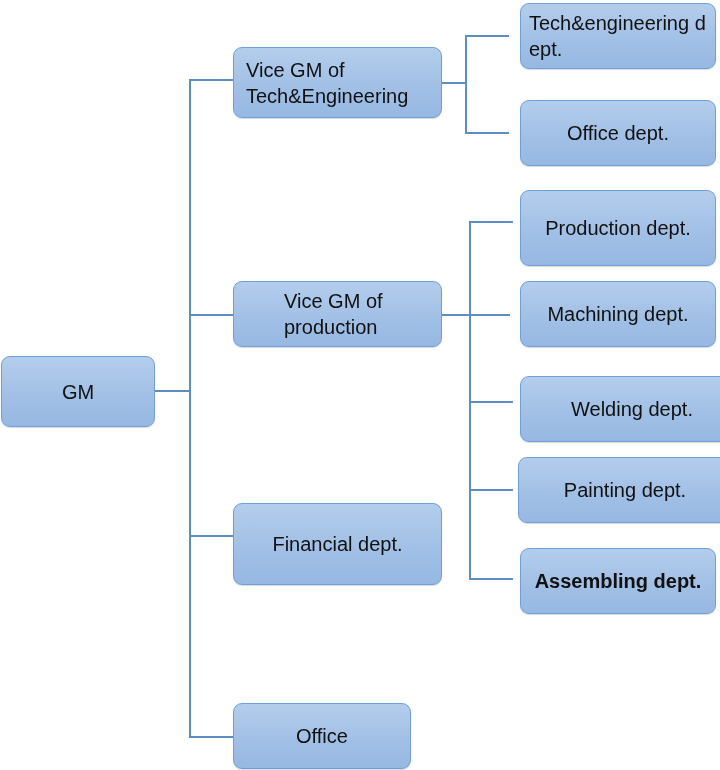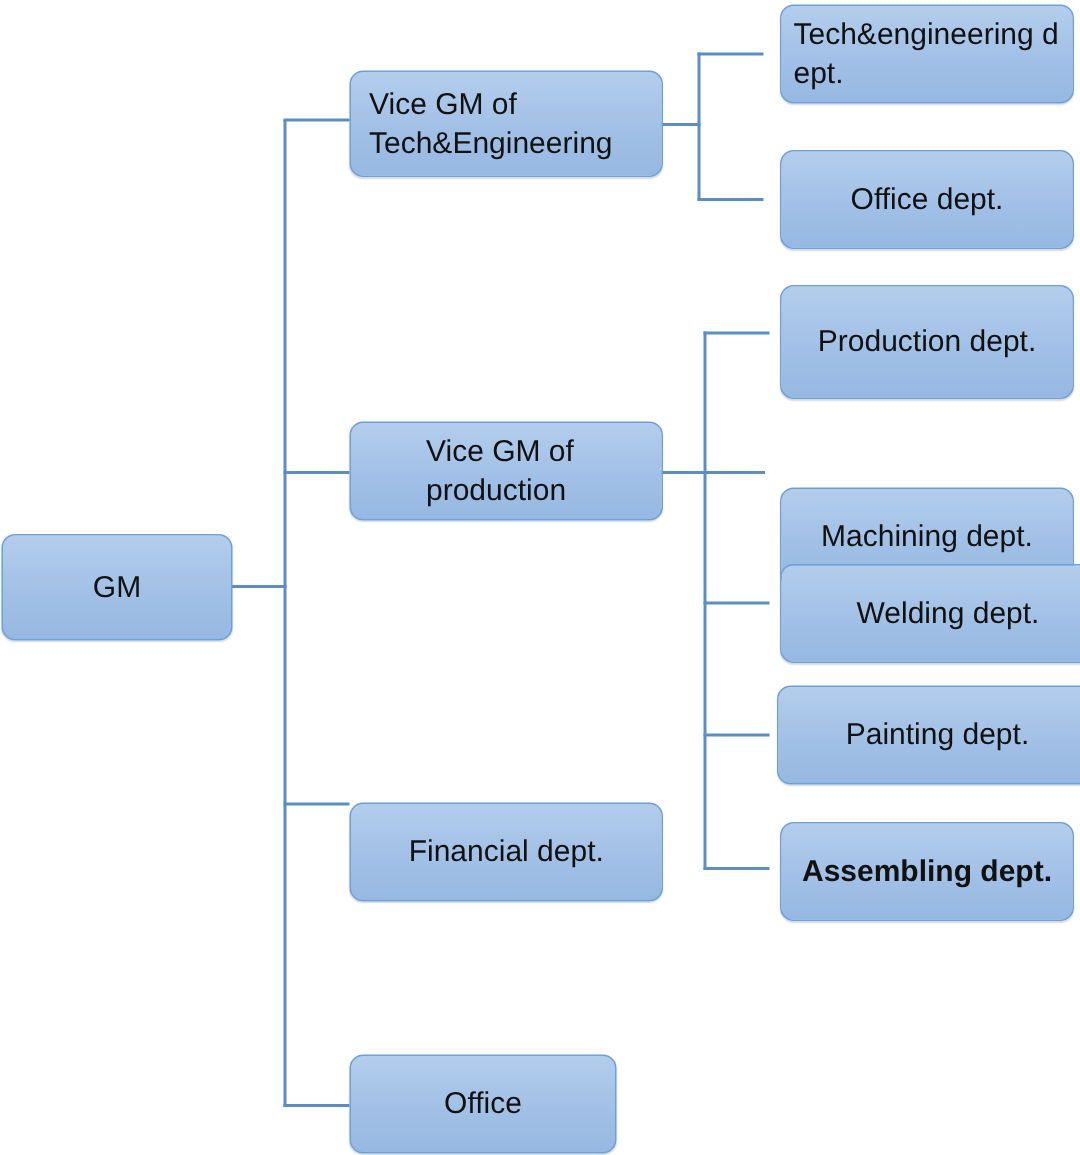--- a/index.html
+++ b/index.html
@@ -36,23 +36,23 @@
 <div class="line v" style="left:469px;top:221px;height:359px;"></div>
 <div class="line h" style="left:469px;top:221px;width:44px;"></div>
 <div class="line h" style="left:469px;top:401px;width:44px;"></div>
 <div class="line h" style="left:469px;top:489px;width:44px;"></div>
 <div class="line h" style="left:469px;top:578px;width:44px;"></div>
 
 <div class="node" style="left:1px;top:356px;width:154px;height:71px;">GM</div>
 
 <div class="node" style="left:233px;top:47px;width:209px;height:71px;padding:0 12px;">Vice GM of Tech&amp;Engineering</div>
 <div class="node" style="left:233px;top:281px;width:209px;height:66px;padding:4px 50px;">Vice GM of production</div>
-<div class="node" style="left:233px;top:503px;width:209px;height:66px;margin-top:32px;">Financial dept.</div>
+<div class="node" style="left:233px;top:503px;width:209px;height:82px;">Financial dept.</div>
 <div class="node" style="left:233px;top:703px;width:178px;height:66px;">Office</div>
 
 <div class="node" style="left:520px;top:3px;width:196px;height:66px;word-break:break-all;padding:0 8px;">Tech&amp;engineering dept.</div>
 <div class="node" style="left:520px;top:100px;width:196px;height:66px;">Office dept.</div>
 
 <div class="node" style="left:520px;top:190px;width:196px;height:76px;">Production dept.</div>
-<div class="node" style="left:520px;top:281px;width:196px;height:66px;margin-top:44px;">Machining dept.</div>
+<div class="node" style="left:520px;top:281px;width:196px;height:66px;">Machining dept.</div>
 <div class="node" style="left:520px;top:376px;width:224px;height:66px;">Welding dept.</div>
 <div class="node" style="left:518px;top:457px;width:214px;height:66px;">Painting dept.</div>
 <div class="node" style="left:520px;top:548px;width:196px;height:66px;font-weight:bold;">Assembling dept.</div>
 
 </body></html>

